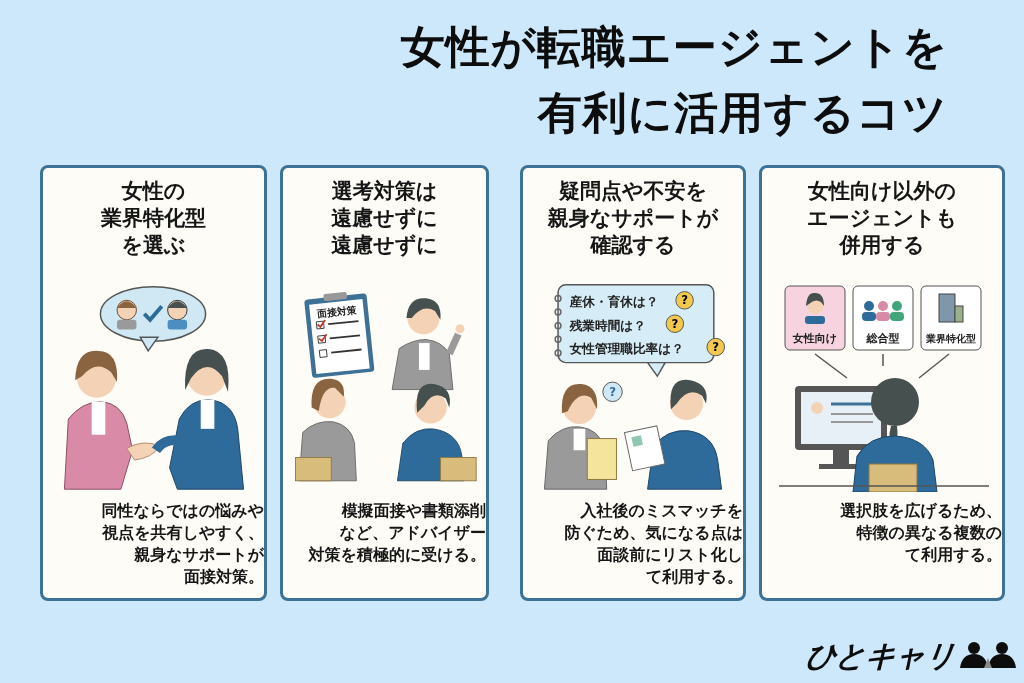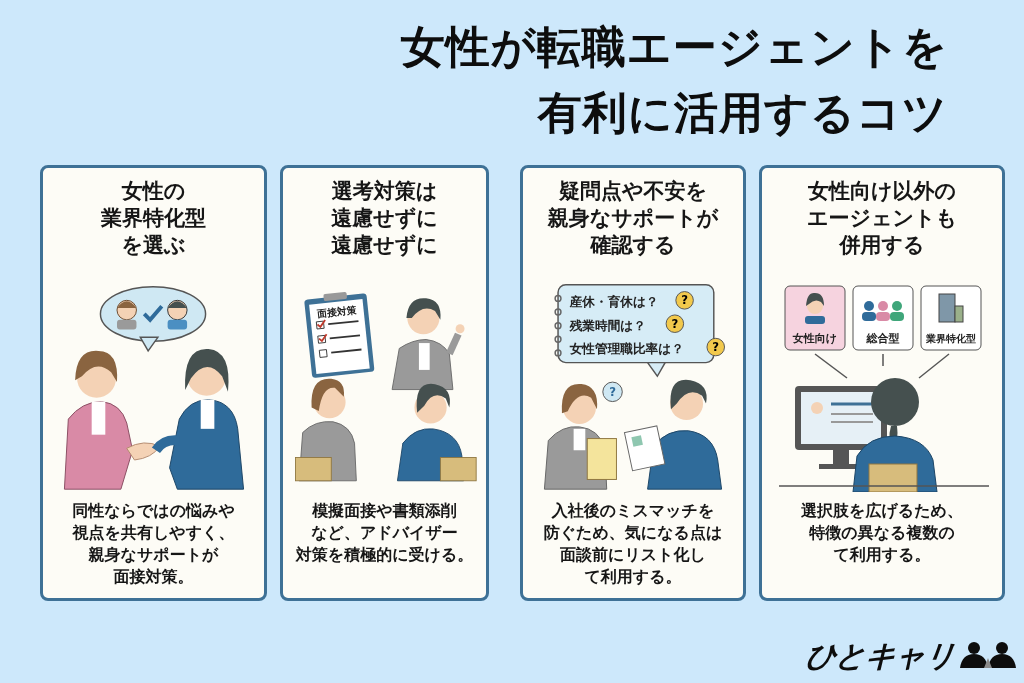--- a/index.html
+++ b/index.html
@@ -17,21 +17,21 @@
   .card {
     position:absolute; top:165px; height:436px;
     background:#fdfcf6; border:3px solid #3e7196; border-radius:8px;
     box-sizing:border-box; overflow:hidden;
   }
   .card-h {
     position:absolute; left:0; right:0; top:10px; text-align:center;
     font-weight:bold; font-size:21px; line-height:27px; color:#161616;
   }
   .card-b {
-    position:absolute; left:0; right:0; top:332px; text-align:center;
+    position:absolute; left:0; right:0; top:332px; text-align:right;
     font-weight:bold; font-size:16px; line-height:22px; color:#161616;
   }
   .illus { position:absolute; left:0; top:112px; width:100%; height:212px; }
   .logo {
     position:absolute; left:806px; top:636px; font-weight:bold; font-style:italic;
     font-size:30px; color:#0d0d0d; letter-spacing:-1px; transform:skewX(-8deg);
   }
   .logo-icon { position:absolute; left:960px; top:642px; }
 </style>
 </head>

